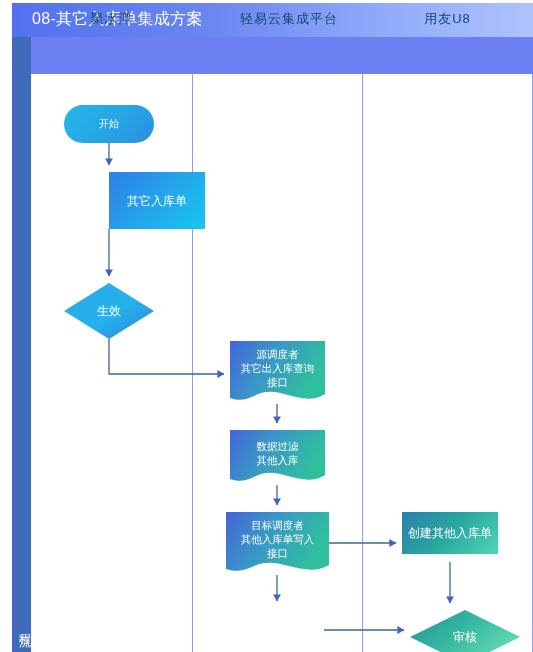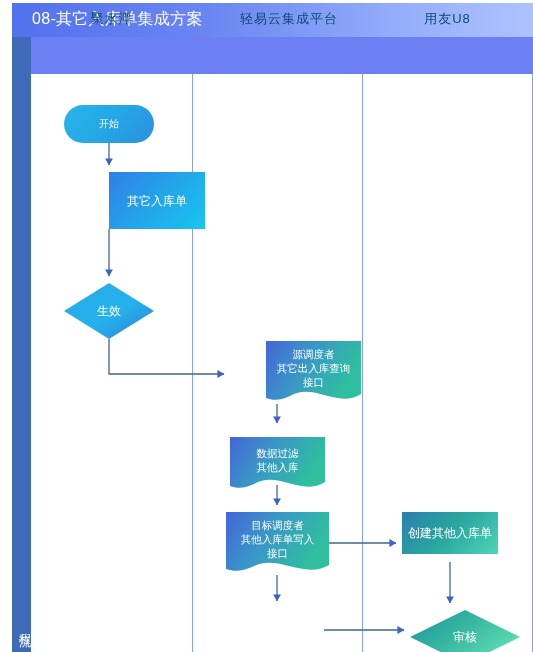--- a/index.html
+++ b/index.html
@@ -195,22 +195,22 @@
     height: calc(100% - 12px);
     display: flex;
     align-items: center;
     justify-content: center;
     color: #ffffff;
     font-size: 10.5px;
     line-height: 14px;
     text-align: center;
     white-space: pre-line;
   }
-  .doc-src   { left: 230px; top: 341px; width: 95px; height: 66px; margin-left: 36px; }
-  .doc-filter{ left: 230px; top: 430px; width: 95px; height: 58px; margin-top: 7px; }
+  .doc-src   { left: 230px; top: 341px; width: 95px; height: 66px; }
+  .doc-filter{ left: 230px; top: 430px; width: 95px; height: 58px; }
   .doc-tgt   { left: 226px; top: 512px; width: 103px; height: 66px; }
 
   
   #links {
     position: absolute;
     left: 0; top: 0;
     width: 533px; height: 652px;
     pointer-events: none;
     z-index: 3;
   }

